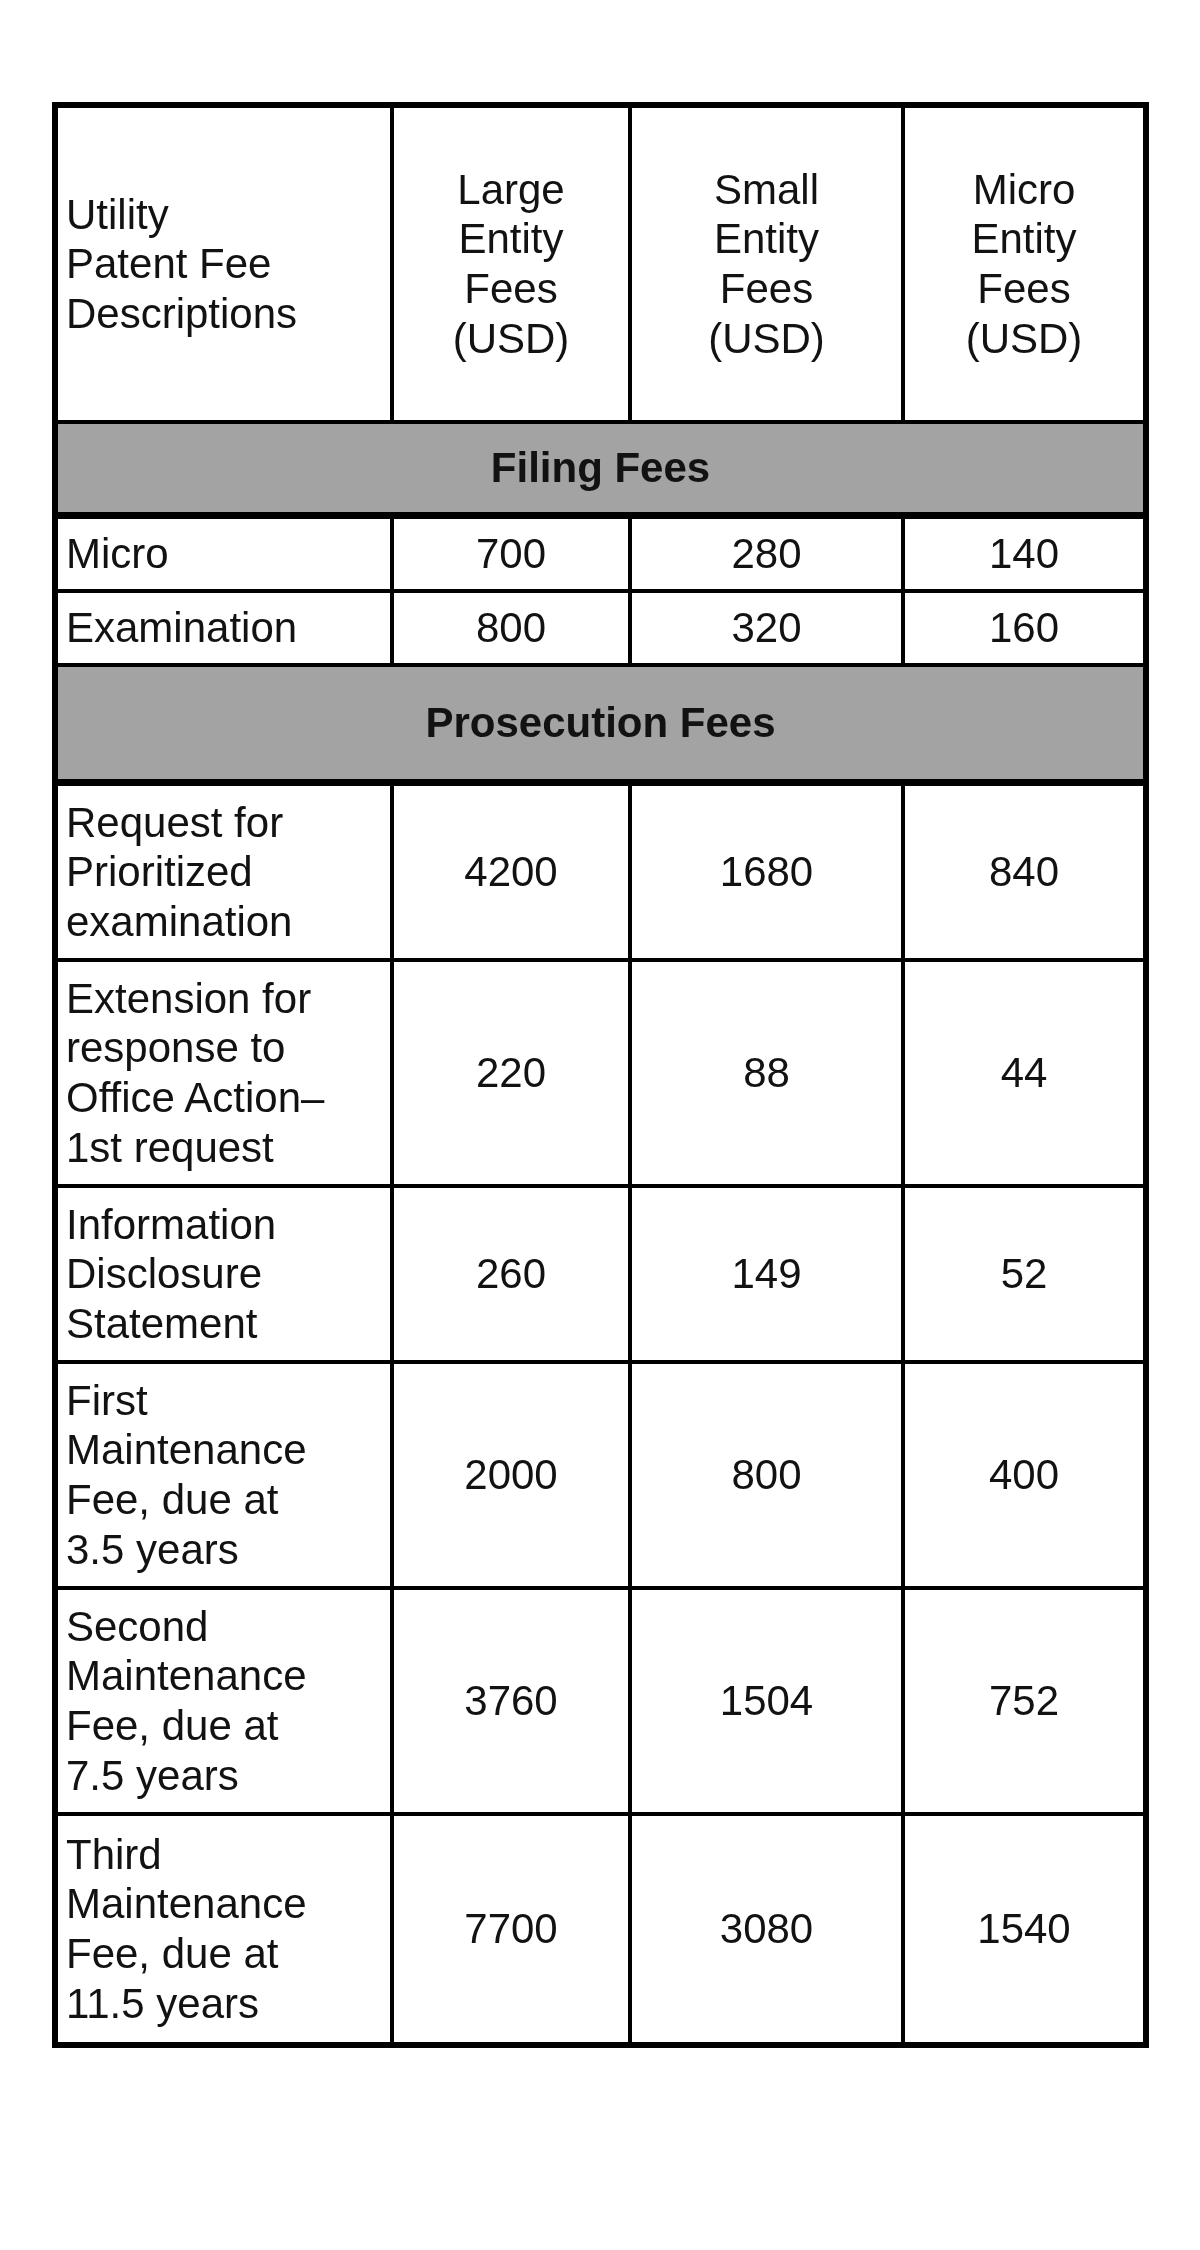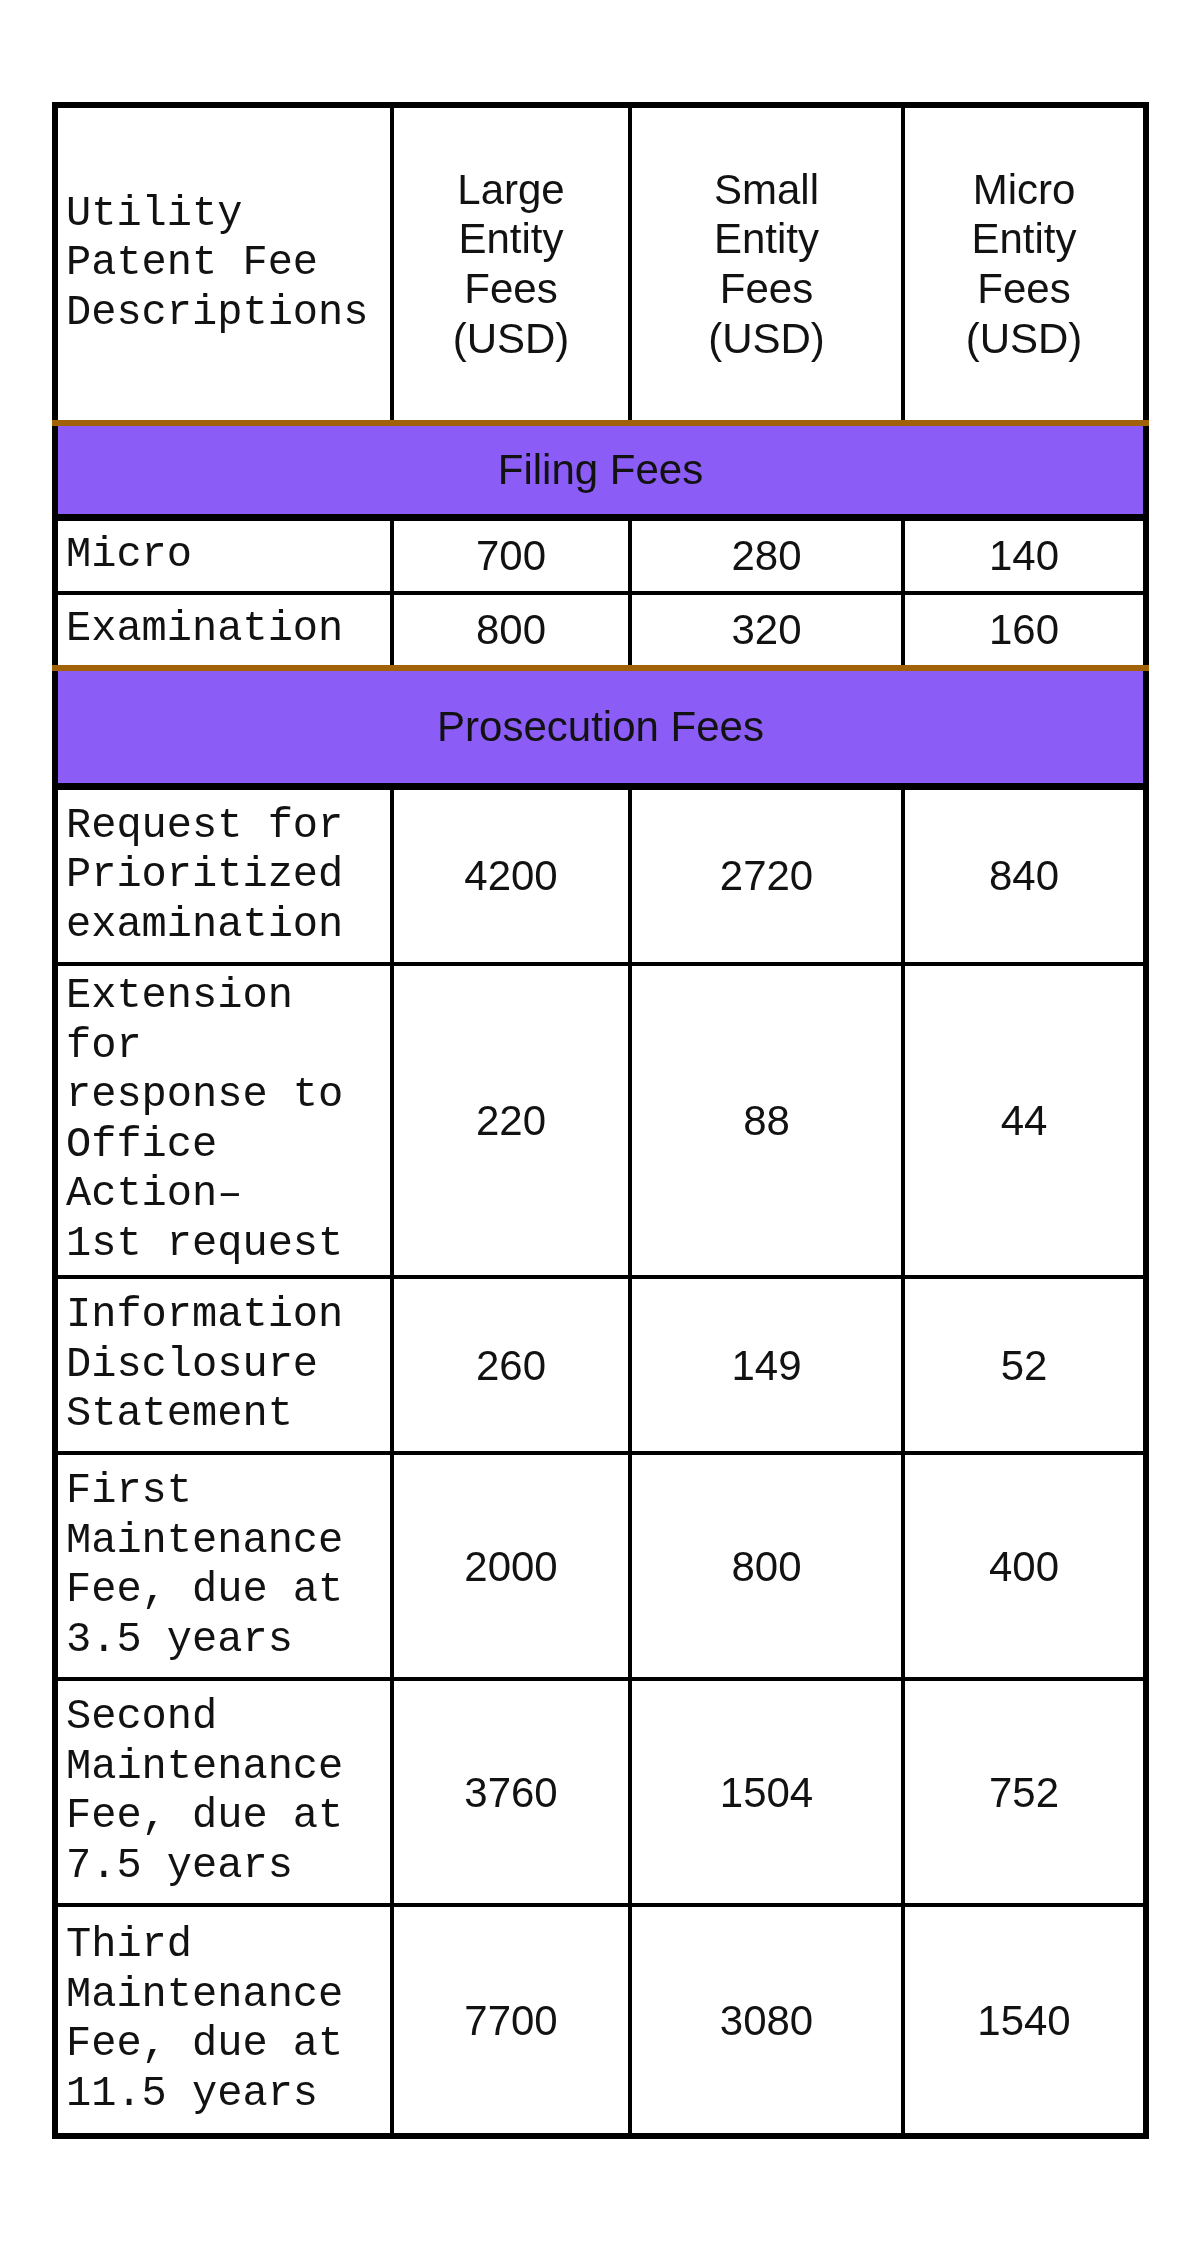--- a/index.html
+++ b/index.html
@@ -36,40 +36,40 @@
     line-height: 1.18;
     vertical-align: middle;
     padding: 6px 8px;
     overflow: hidden;
   }
   td.desc {
     text-align: left;
     padding-left: 52px;
     padding-right: 10px;
     white-space: pre-line;
-    font-family: Liberation Mono, monospace;
   }
   td.num {
     text-align: center;
   }
   tr.header-row > td {
     height: 300px;
     text-align: center;
     white-space: pre-line;
   }
   tr.header-row > td.desc {
     text-align: left;
   }
   tr.band > td {
-    background: #8b5cf6;
+    background: #a3a3a3;
     text-align: center;
-    border-top: 6px solid #a16207;
+    border-top: 3px solid #a16207;
     border-bottom: 7px solid #000000;
     height: 100px;
     white-space: nowrap;
+    font-weight: bold;
   }
   tr.band-first > td { height: 76px; }
   tr.row-1line > td { height: 58px; }
   tr.row-issue > td { height: 54px; }
   tr.row-3line > td { height: 160px; }
   tr.row-4line > td { height: 210px; }
   tr.row-4line-last > td { height: 214px; }
 </style>
 </head>
 <body>
@@ -120,21 +120,21 @@
       </tr>
 
       <tr class="band">
         <td colspan="4">Prosecution Fees</td>
       </tr>
       <tr class="row-3line">
         <td class="desc">Request for
 Prioritized
 examination</td>
         <td class="num">4200</td>
-        <td class="num">2720</td>
+        <td class="num">1680</td>
         <td class="num">840</td>
       </tr>
       <tr class="row-4line">
         <td class="desc">Extension for
 response to
 Office Action–
 1st request</td>
         <td class="num">220</td>
         <td class="num">88</td>
         <td class="num">44</td>

